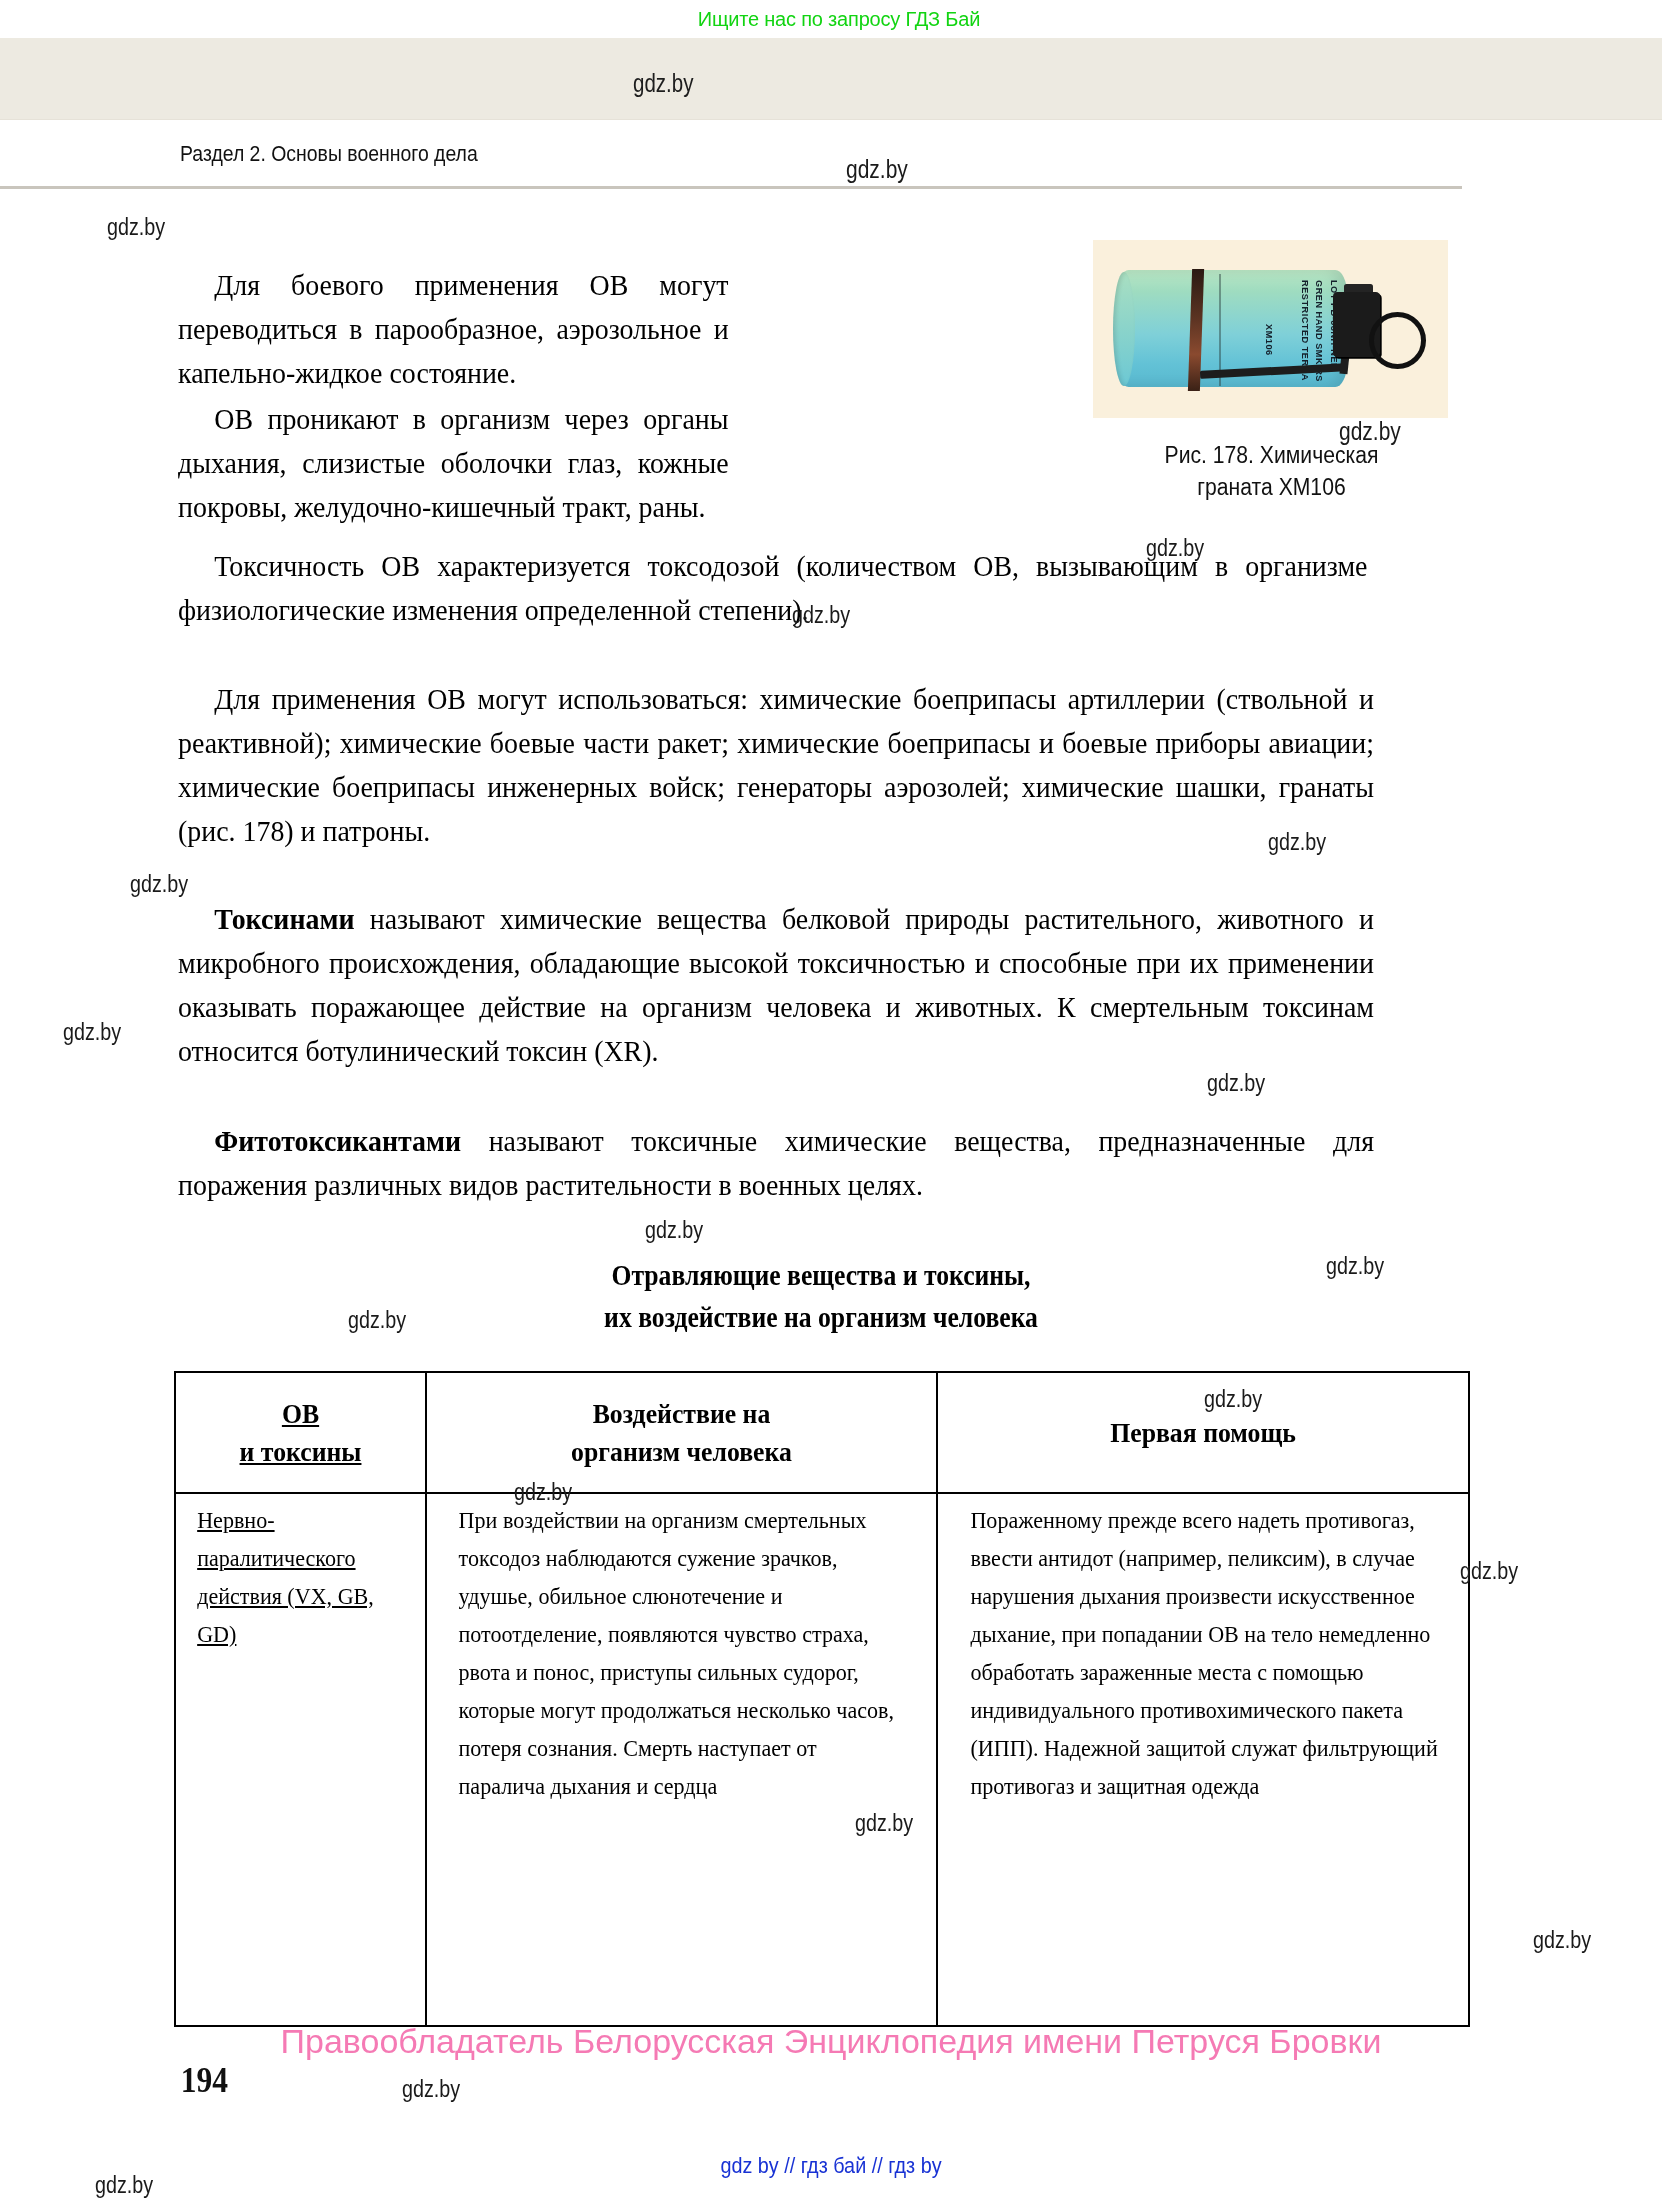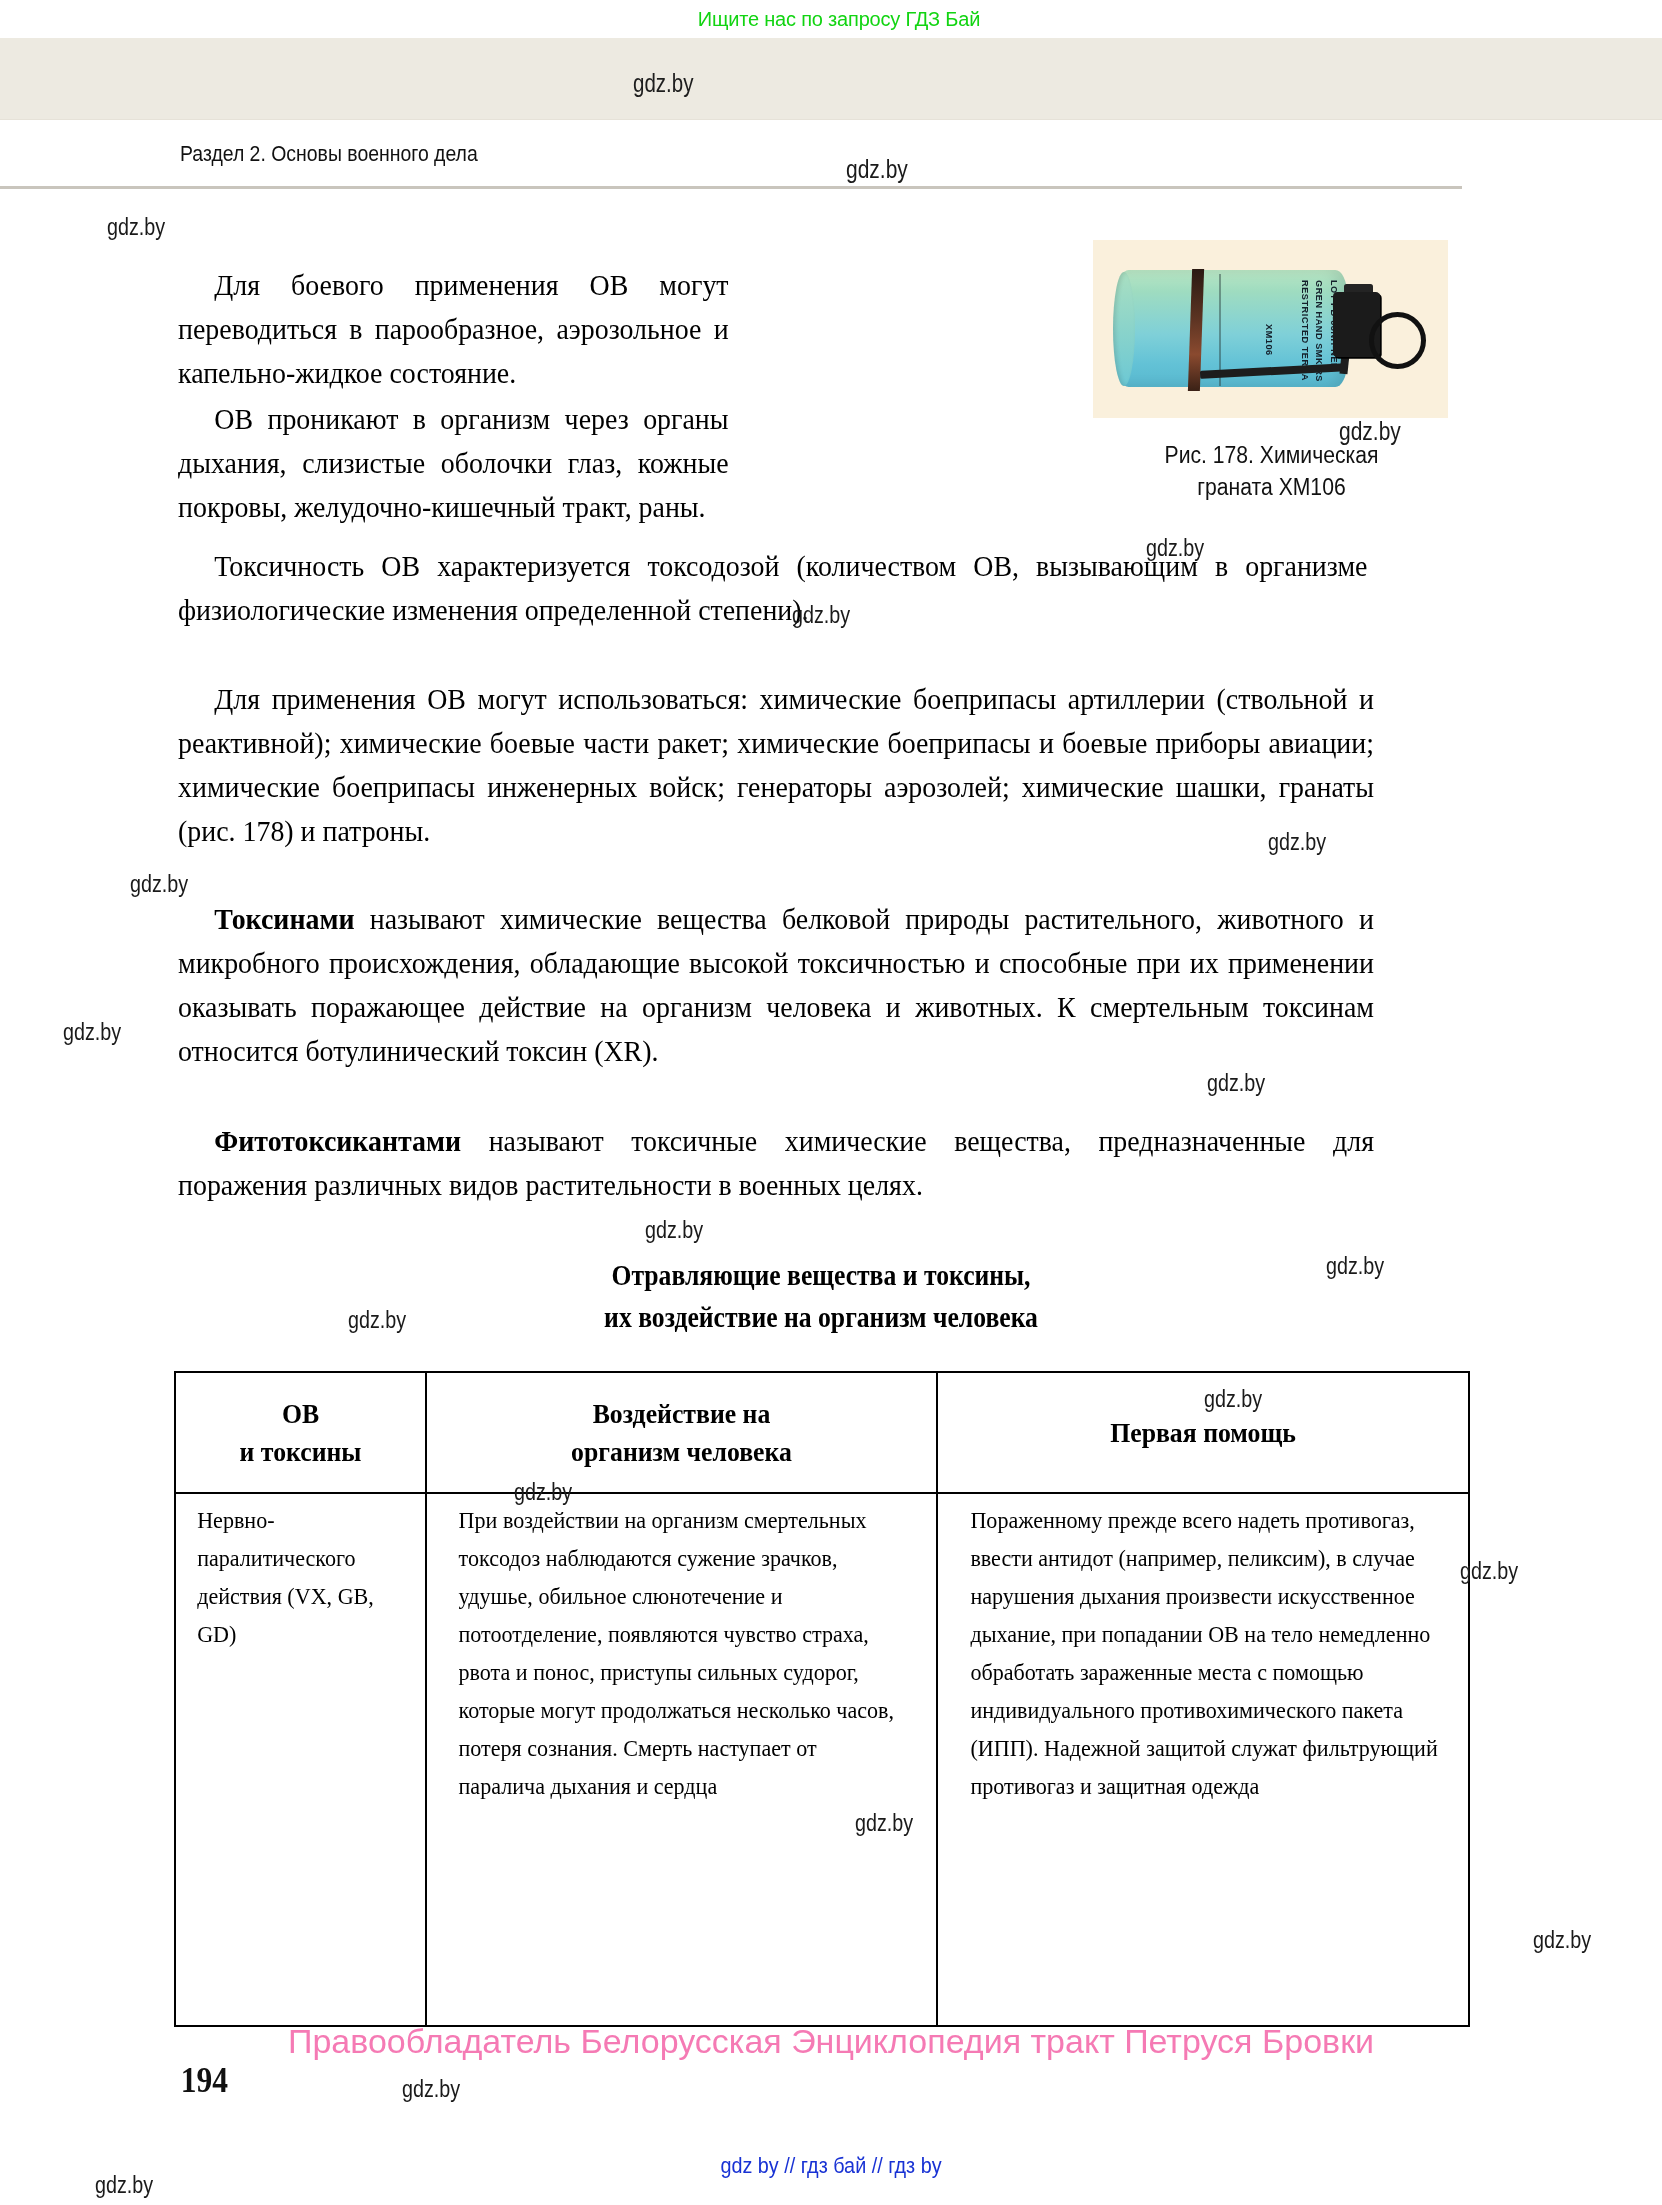--- a/index.html
+++ b/index.html
@@ -255,21 +255,21 @@
     display: block;
     transform: scaleX(0.92);
   }
   .tbl td {
     font-family: "Liberation Serif", "DejaVu Serif", serif;
     font-size: 24px;
     line-height: 38px;
     padding: 6.7px 8.4px 11.7px 11.7px;
     height: 513px;
   }
-  .c1 { width: 249px; }
+  .c1 { width: 249px; text-decoration: underline; }
   .c2 { width: 509px; }
   .c3 { width: 530px; }
 
   
   .copyright {
     position: absolute;
     left: 0;
     top: 2022px;
     width: 1662px;
     text-align: center;
@@ -391,16 +391,16 @@
       <td class="c2">
         <div>При воздействии на организм смертельных токсодоз наблюдаются сужение зрачков, удушье, обильное слюнотечение и потоотделение, появляются чувство страха, рвота и понос, приступы сильных судорог, которые могут продолжаться несколько часов, потеря сознания. Смерть наступает от паралича дыхания и сердца</div>
       </td>
       <td class="c3">
         <div>Пораженному прежде всего надеть противогаз, ввести антидот (например, пеликсим), в случае нарушения дыхания произвести искусственное дыхание, при попадании ОВ на тело немедленно обработать зараженные места с помощью индивидуального противохимического пакета (ИПП). Надежной защитой служат фильтрующий противогаз и защитная одежда</div>
       </td>
     </tr>
   </tbody>
 </table>
 
-<div class="copyright">Правообладатель Белорусская Энциклопедия тракт Петруся Бровки</div>
+<div class="copyright">Правообладатель Белорусская Энциклопедия имени Петруся Бровки</div>
 <div class="page-number">194</div>
 <div class="bottom-links">gdz by  //  гдз бай  //  гдз by</div>
 
 
 </body></html>

